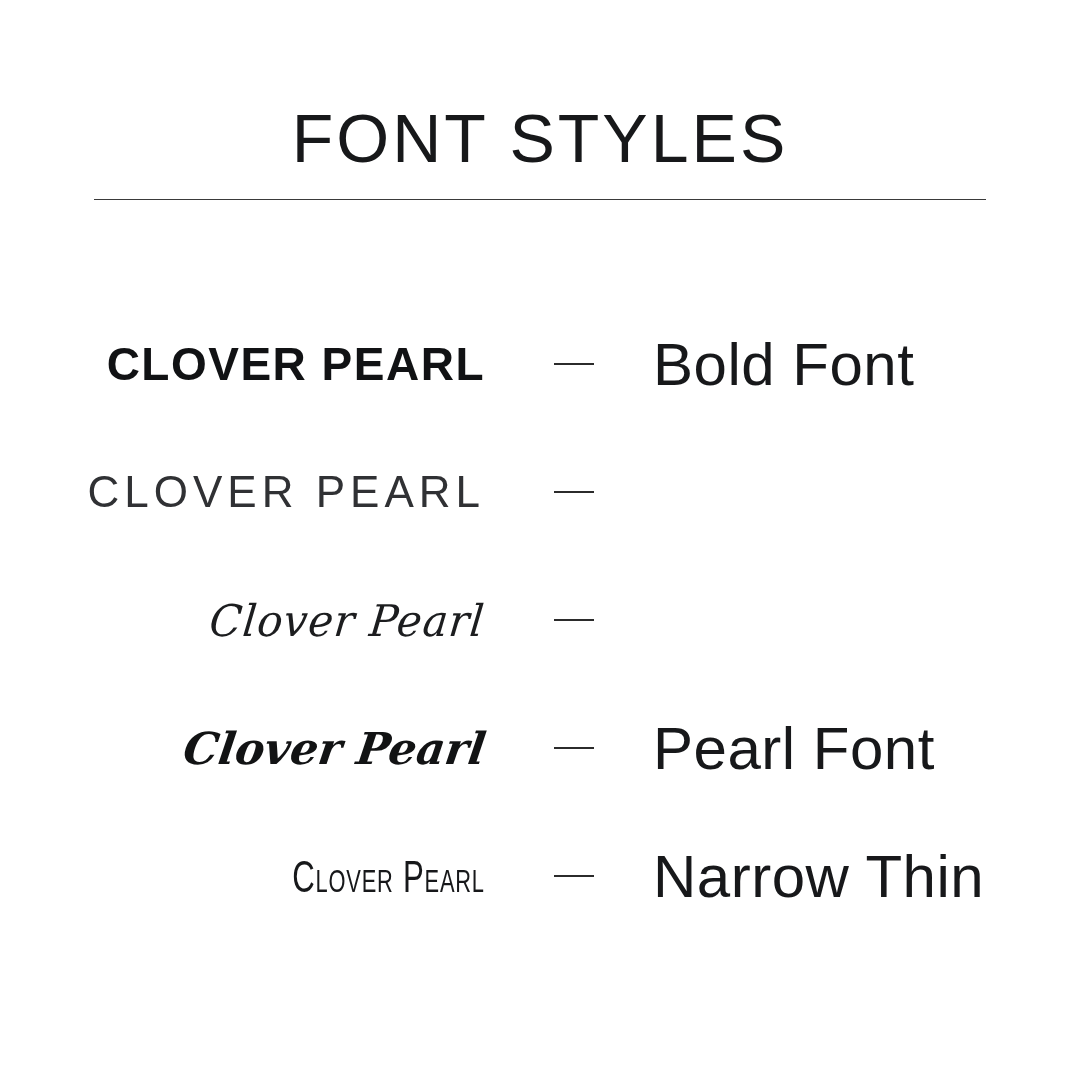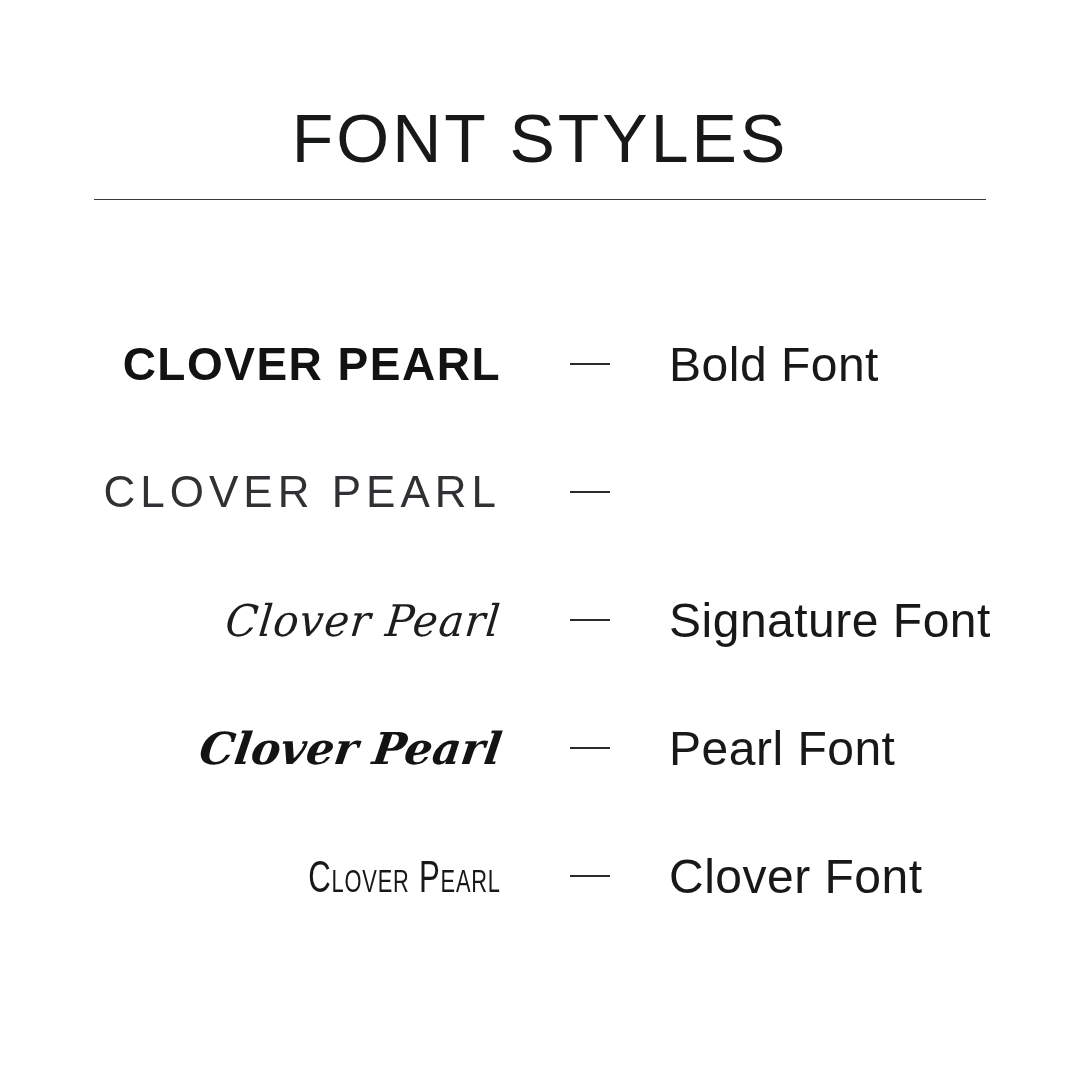--- a/index.html
+++ b/index.html
@@ -43,21 +43,21 @@
     left: 94px;
     width: 892px;
     height: 1px;
     background: #3a3a3a;
   }
 
   
   .rows {
     position: absolute;
     top: 300px;
-    left: 16px;
+    left: 0;
     width: 952px;
   }
 
   .row {
     position: relative;
     width: 1080px;
     height: 128px;
   }
 
   .sample {
@@ -83,21 +83,21 @@
 
   .label {
     position: absolute;
     left: 653px;
     top: 0;
     height: 128px;
     display: flex;
     align-items: center;
     white-space: nowrap;
     font-family: "Liberation Sans", sans-serif;
-    font-size: 48px;
+    font-size: 60px;
     font-weight: 400;
     letter-spacing: 0.5px;
     color: #17181a;
   }
 
   
   .sample-bold {
     font-family: "Liberation Sans", sans-serif;
     font-weight: bold;
     font-size: 46px;
@@ -159,29 +159,28 @@
     </div>
 
     <div class="row">
       <div class="sample sample-thin">CLOVER PEARL</div>
       <div class="dash"></div>
     </div>
 
     <div class="row">
       <div class="sample sample-signature">Clover Pearl</div>
       <div class="dash"></div>
-      <div class="label">Signature Font</div>
     </div>
 
     <div class="row">
       <div class="sample sample-curved">Clover Pearl</div>
       <div class="dash"></div>
       <div class="label">Pearl Font</div>
     </div>
 
     <div class="row">
       <div class="sample sample-narrow">Clover Pearl</div>
       <div class="dash"></div>
-      <div class="label">Clover Font</div>
+      <div class="label">Narrow Thin</div>
     </div>
 
   </div>
 </div>
 
 </body></html>

